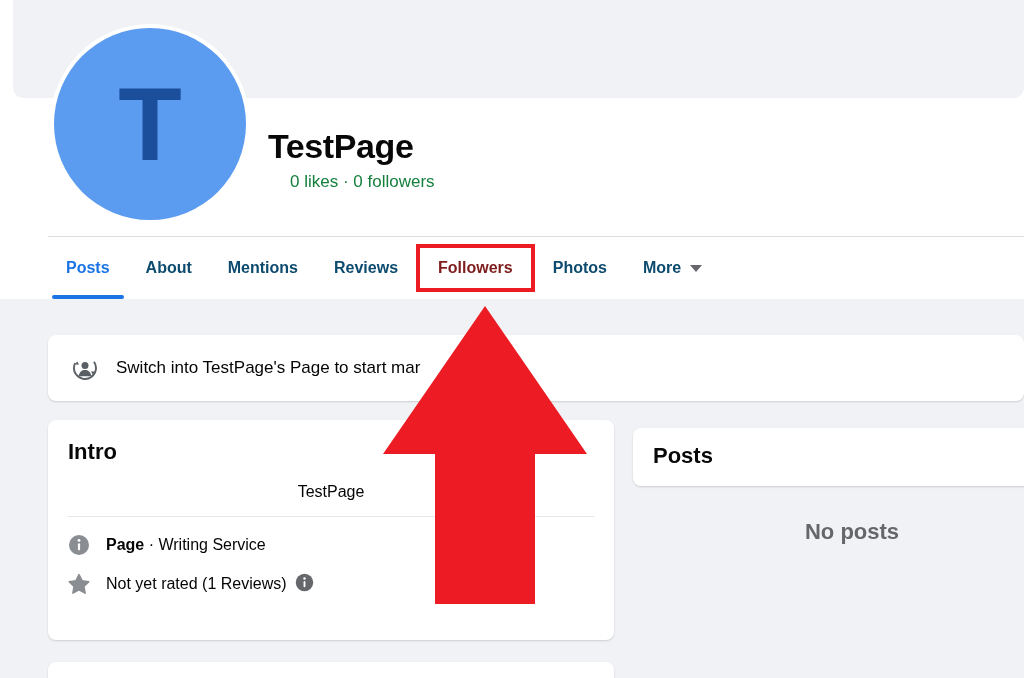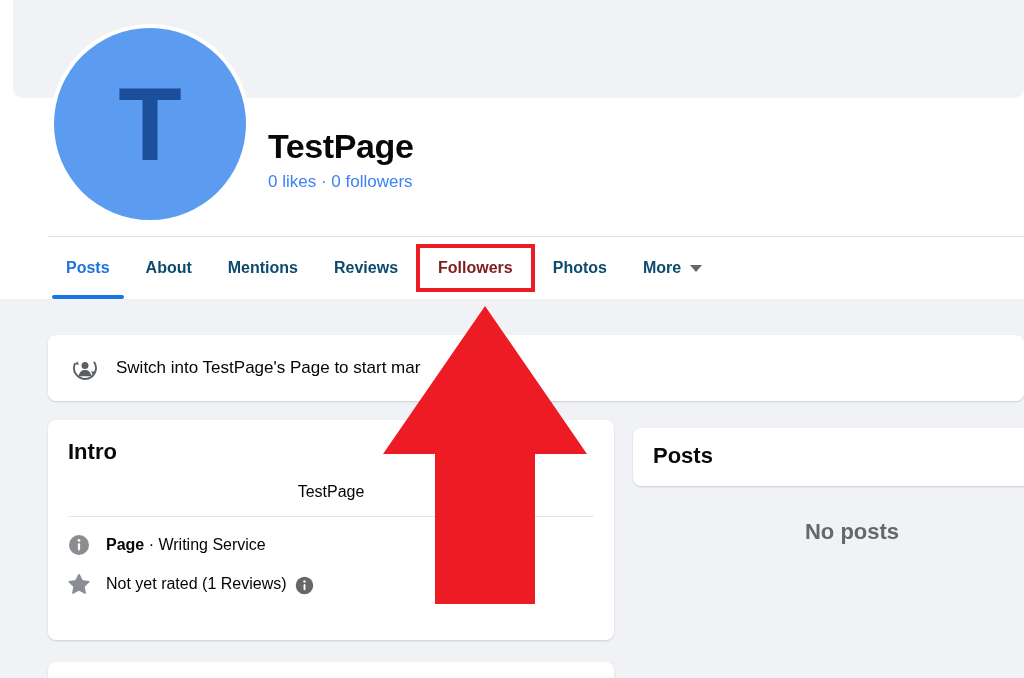--- a/index.html
+++ b/index.html
@@ -83,23 +83,24 @@
   .page-title {
     font-size: 34px;
     font-weight: bold;
     color: #080809;
     line-height: 40px;
     letter-spacing: -0.4px;
     margin: 0;
   }
   .page-stats {
     font-size: 17px;
-    color: #3b82f6;
+    color: #15803d;
     line-height: 22px;
     margin-top: 5px;
+    margin-left: 22px;
   }
 
   
   .tabs-divider {
     position: absolute;
     left: 48px;
     top: 236px;
     width: 976px;
     height: 1px;
     background: #dcdee3;
@@ -221,21 +222,21 @@
     margin-top: 16px;
     line-height: 20px;
   }
   .intro-sep {
     margin-top: 14px;
     height: 1px;
     background: #e4e6eb;
   }
   .intro-row {
     display: flex;
-    align-items: flex-end;
+    align-items: flex-start;
     margin-top: 17px;
     font-size: 16px;
     color: #050505;
     line-height: 22px;
   }
   .intro-row .row-icon {
     width: 22px;
     height: 22px;
     flex: 0 0 22px;
     margin-right: 16px;

